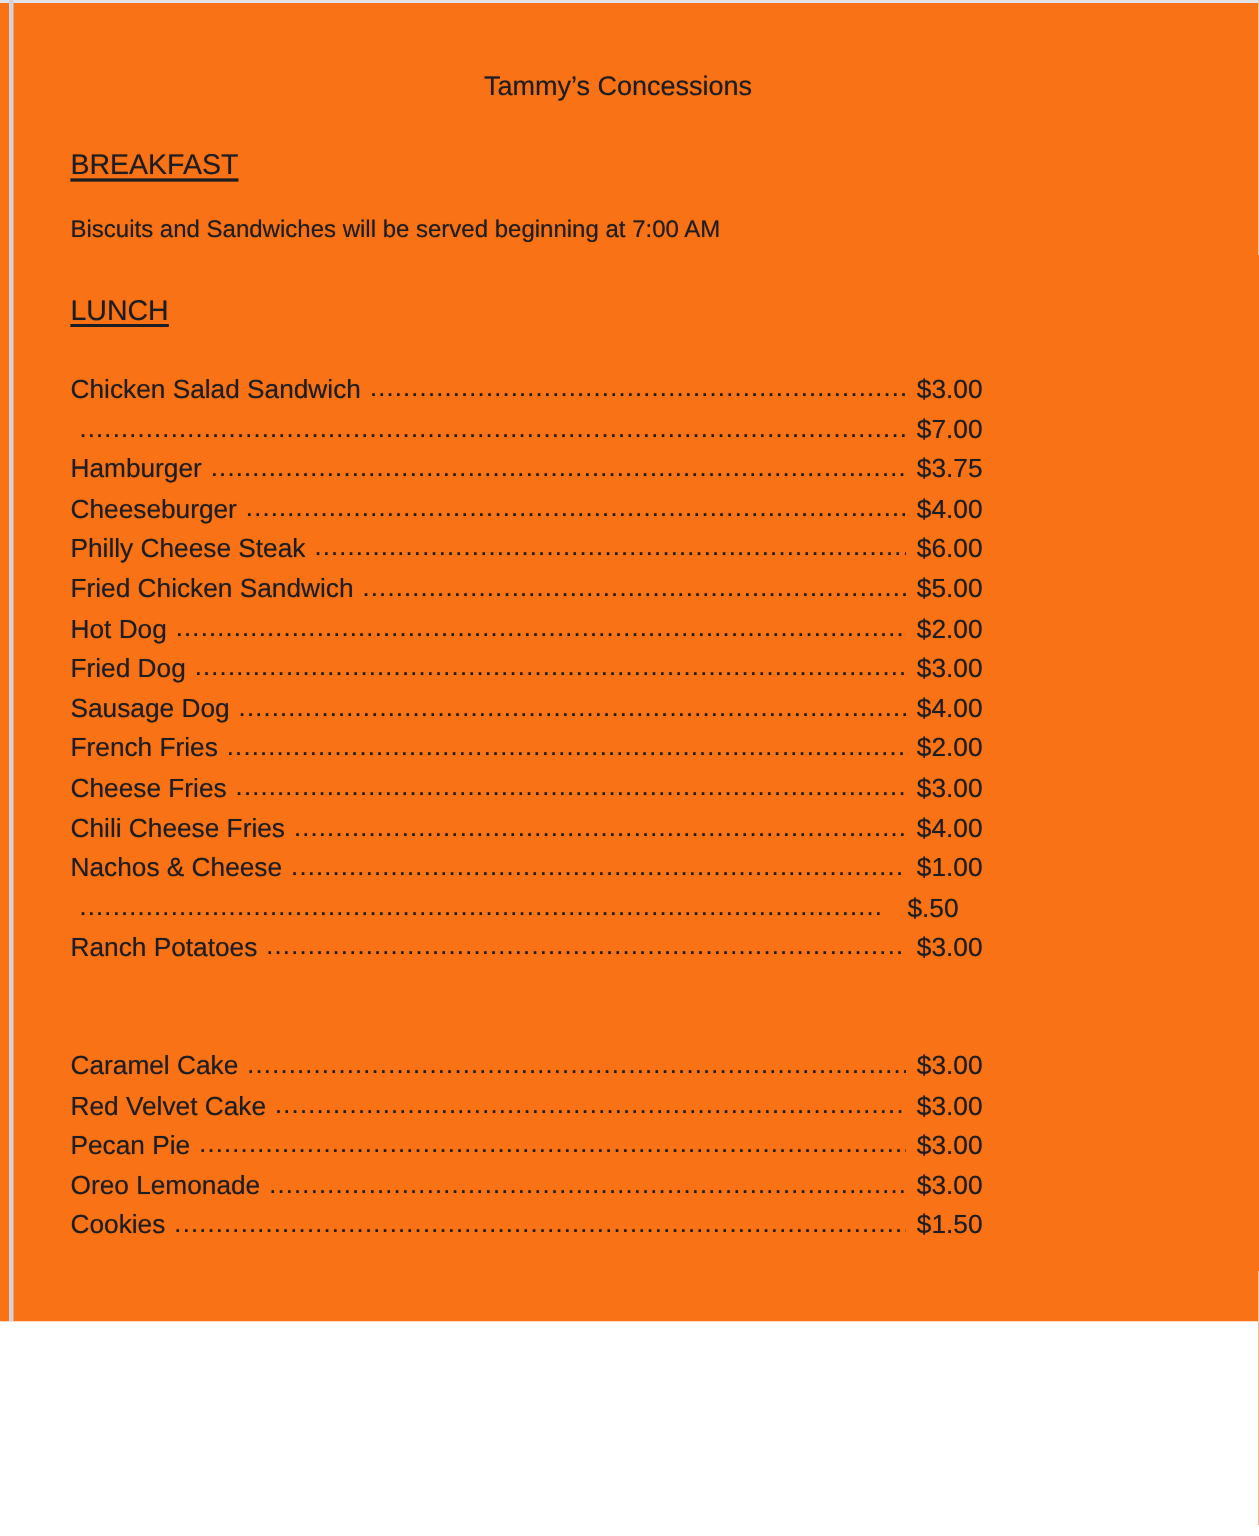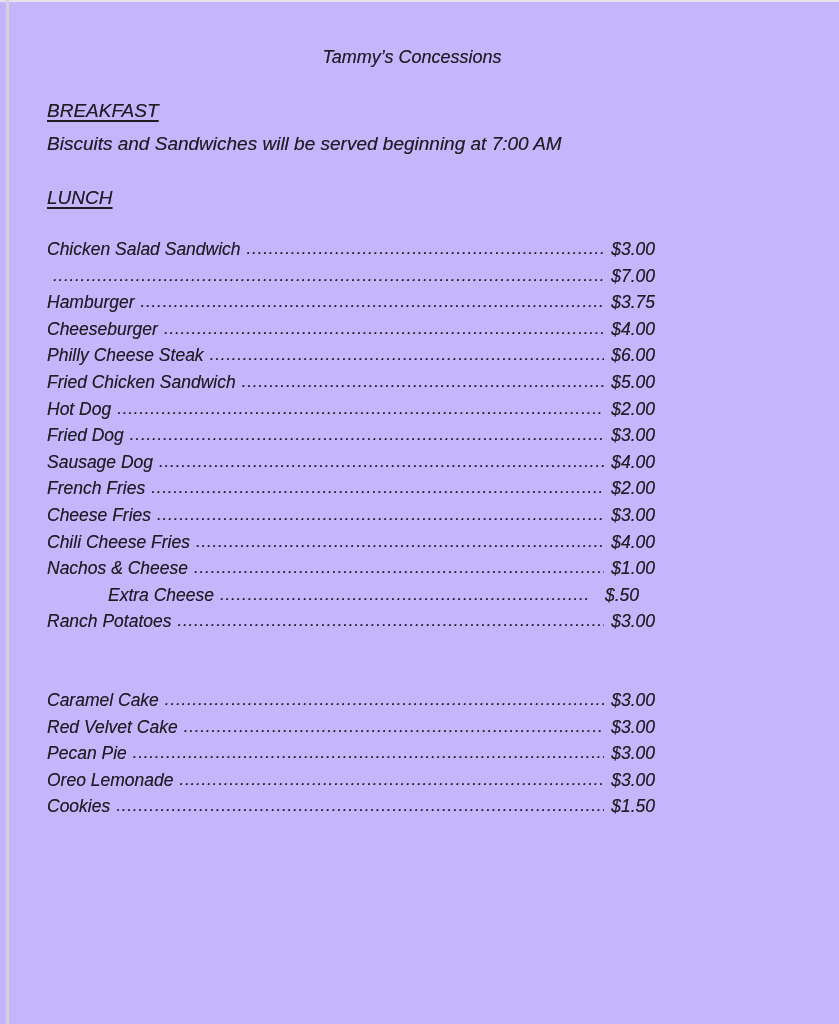--- a/index.html
+++ b/index.html
@@ -3,26 +3,25 @@
 <meta charset="utf-8">
 <style>
   html, body {
     margin: 0;
     padding: 0;
     background: #ffffff;
   }
   .page {
     position: relative;
     width: 839px;
-    height: 1024px;
-    background: #c4b5fd;
+    height: 881px;
+    background: #f97316;
     font-family: "Liberation Sans", sans-serif;
     color: #1e1e22;
     overflow: hidden;
-    font-style: italic;
   }
   
   .scan-top-edge {
     position: absolute;
     top: 0; left: 0;
     width: 100%; height: 2px;
     background: #e3e3e8;
   }
   .scan-left-edge {
     position: absolute;
@@ -47,22 +46,22 @@
   }
   .section-heading {
     margin: 30px 0 0 47px;
     font-size: 19px;
     line-height: 24px;
     text-decoration: underline;
     text-underline-offset: 3px;
     text-decoration-thickness: 1.5px;
   }
   .section-note {
-    margin: 9px 0 0 47px;
-    font-size: 19px;
+    margin: 19px 0 0 47px;
+    font-size: 16px;
     line-height: 24px;
   }
   .menu-list {
     margin-left: 47px;
     width: 608px;
   }
   .menu-list.lunch   { margin-top: 29px; }
   .menu-list.dessert { margin-top: 52px; }
   .menu-row {
     display: flex;
@@ -169,21 +168,20 @@
           <span class="item-name">Chili Cheese Fries</span>
           <span class="dot-leader">........................................................................................................................................................................................................</span>
           <span class="item-price">$4.00</span>
         </div>
         <div class="menu-row">
           <span class="item-name">Nachos &amp; Cheese</span>
           <span class="dot-leader">........................................................................................................................................................................................................</span>
           <span class="item-price">$1.00</span>
         </div>
         <div class="menu-row indented">
-          <span class="item-name">Extra Cheese</span>
           <span class="dot-leader">........................................................................................................................................................................................................</span>
           <span class="item-price">$.50</span>
         </div>
         <div class="menu-row">
           <span class="item-name">Ranch Potatoes</span>
           <span class="dot-leader">........................................................................................................................................................................................................</span>
           <span class="item-price">$3.00</span>
         </div>
       </div>
 

